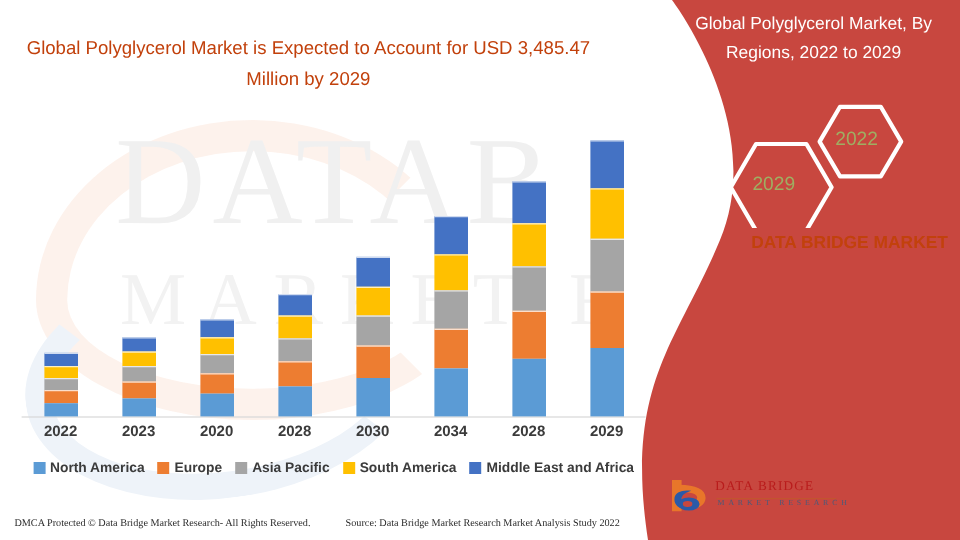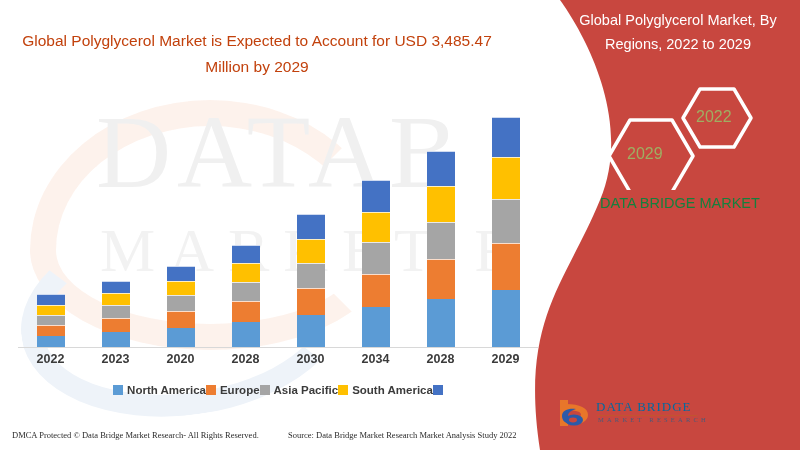--- a/index.html
+++ b/index.html
@@ -128,20 +128,21 @@
 
   
   .legend {
     position: absolute;
     left: 18px;
     top: 384px;
     width: 520px;
     display: flex;
     justify-content: center;
     align-items: center;
+    gap: 11px;
     flex-wrap: nowrap;
   }
   .legend-item {
     display: flex;
     align-items: center;
     gap: 4px;
     white-space: nowrap;
   }
   .legend-swatch {
     width: 10px; height: 10px;
@@ -190,38 +191,38 @@
   .hex-label {
     position: absolute;
     font-size: 16px;
     color: #9fae62;
     font-weight: 400;
   }
   .brand {
     position: absolute;
     left: 570px; top: 192px;
     width: 220px;
-    text-align: center;
-    color: #15803d;
+    text-align: right;
+    color: #c2410c;
     font-size: 14.5px;
     line-height: 22px;
-    font-weight: 400;
+    font-weight: 700;
   }
   .dbmr-logo {
     position: absolute;
     left: 556px; top: 396px;
     width: 150px; height: 40px;
   }
   .dbmr-wordmark {
     position: absolute;
     left: 40px; top: 3px;
     font-family: "Liberation Serif", serif;
-    font-size: 13px;
+    font-size: 11px;
     letter-spacing: 1px;
-    color: #0369a1;
+    color: #b91c1c;
     white-space: nowrap;
   }
   .dbmr-sub {
     position: absolute;
     left: 42px; top: 20px;
     font-family: "Liberation Serif", serif;
     font-size: 6.5px;
     letter-spacing: 3.2px;
     color: #4a5a7a;
     white-space: nowrap;
@@ -337,20 +338,21 @@
       <div class="legend-item">
         <span class="legend-swatch" style="background: rgb(165, 165, 165);"></span>
         <span class="legend-label">Asia Pacific</span>
       </div>
       <div class="legend-item">
         <span class="legend-swatch" style="background: rgb(255, 192, 0);"></span>
         <span class="legend-label">South America</span>
       </div>
       <div class="legend-item">
         <span class="legend-swatch" style="background: rgb(68, 114, 196);"></span>
+        <span class="legend-label">Middle East and Africa</span>
       </div>
     </div>
 
   <div class="footer-left">DMCA Protected © Data Bridge Market Research- All Rights Reserved.</div>
   <div class="footer-right">Source: Data Bridge Market Research Market Analysis Study 2022</div>
 
   <div class="panel-title">Global Polyglycerol Market, By Regions, 2022 to 2029</div>
 
   <div class="hexes">
     <svg width="170" height="105" viewBox="0 0 170 105" xmlns="http://www.w3.org/2000/svg">

